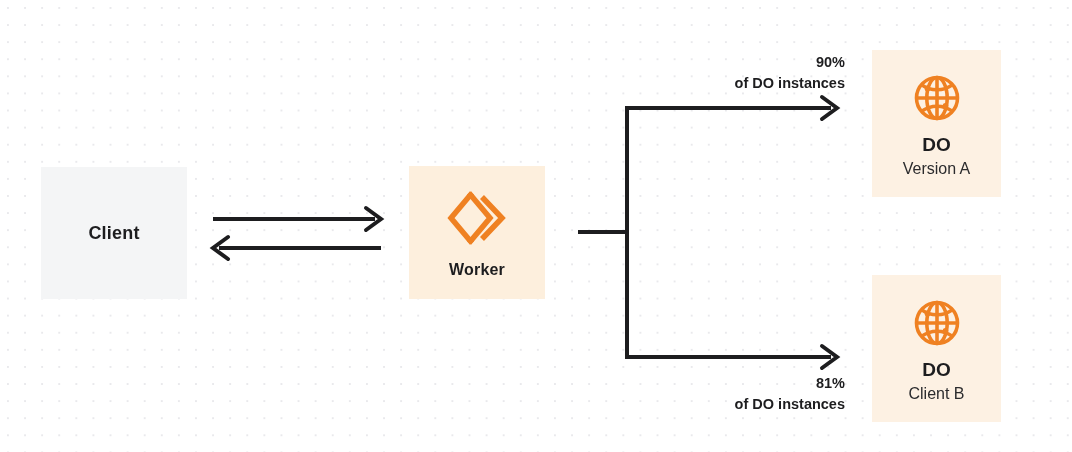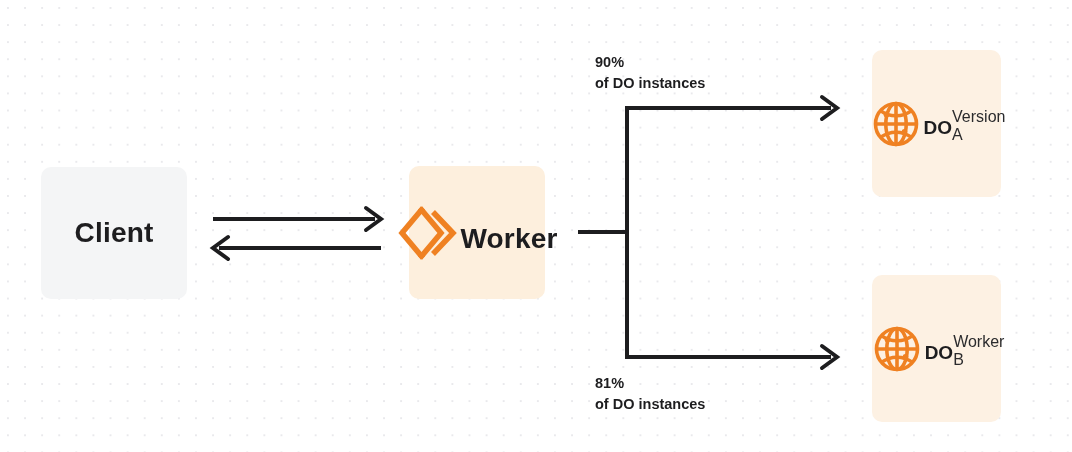--- a/index.html
+++ b/index.html
@@ -16,50 +16,50 @@
     background-size: 17.1px 17.1px;
     background-position: 7px 7px;
     overflow: hidden;
     font-family: "Liberation Sans", sans-serif;
   }
 
   
   .node {
     position: absolute;
     box-sizing: border-box;
-    border-radius: 10px;
+    border-radius: 0;
     display: flex;
-    flex-direction: row;
+    flex-direction: column;
     align-items: center;
     justify-content: center;
   }
 
   .node-client {
     left: 41px;
     top: 167px;
     width: 146px;
     height: 132px;
     background: #f4f5f6;
   }
   .node-client .node-title {
-    font-size: 28px;
+    font-size: 18px;
     font-weight: bold;
     color: #1d1d1f;
     letter-spacing: 0.2px;
   }
 
   .node-worker {
     left: 409px;
     top: 166px;
     width: 136px;
     height: 133px;
     background: #fdefdd;
   }
   .node-worker .node-title {
-    font-size: 28px;
+    font-size: 16px;
     font-weight: bold;
     color: #1d1d1f;
     margin-top: 12px;
     letter-spacing: 0.2px;
   }
 
   .node-do {
     left: 872px;
     width: 129px;
     height: 147px;
@@ -95,21 +95,21 @@
     left: 0;
     top: 0;
     width: 1072px;
     height: 452px;
     pointer-events: none;
   }
 
   
   .edge-label {
     position: absolute;
-    text-align: left;
+    text-align: right;
     font-size: 14.5px;
     font-weight: bold;
     color: #1d1d1f;
     line-height: 1.42;
     white-space: nowrap;
   }
   .edge-label .pct { display: block; }
   .edge-label .sub { display: block; }
 
   .label-top {
@@ -205,21 +205,21 @@
           <line x1="7.5" y1="28" x2="48.5" y2="28"></line>
           <ellipse cx="28" cy="28" rx="10.2" ry="20.5"></ellipse>
           <path d="M12.4 14.6 A 26 26 0 0 0 43.6 14.6"></path>
           <path d="M12.4 41.4 A 26 26 0 0 1 43.6 41.4"></path>
         </g>
         <circle cx="18.5" cy="18.5" r="2.9" fill="#ef8122"></circle>
         <circle cx="36.5" cy="36" r="2.9" fill="#ef8122"></circle>
       </svg>
     </span>
     <span class="node-title">DO</span>
-    <span class="node-sub">Worker B</span>
+    <span class="node-sub">Client B</span>
   </div>
 
   <div class="edge-label label-top">
     <span class="pct">90%</span>
     <span class="sub">of DO instances</span>
   </div>
 
   <div class="edge-label label-bottom">
     <span class="pct">81%</span>
     <span class="sub">of DO instances</span>

